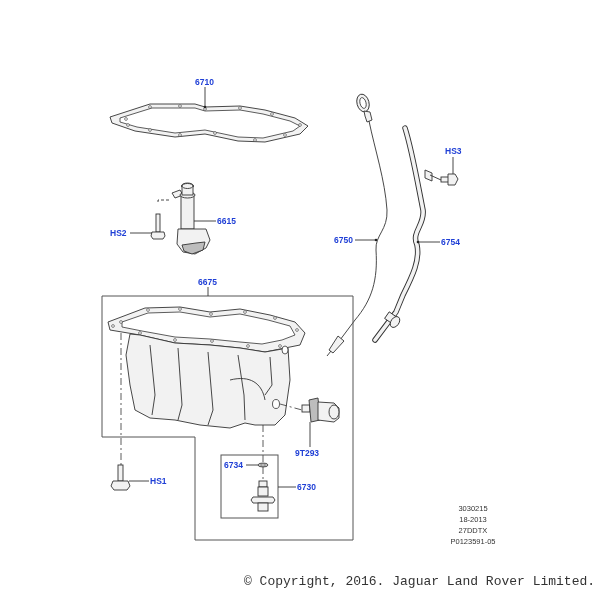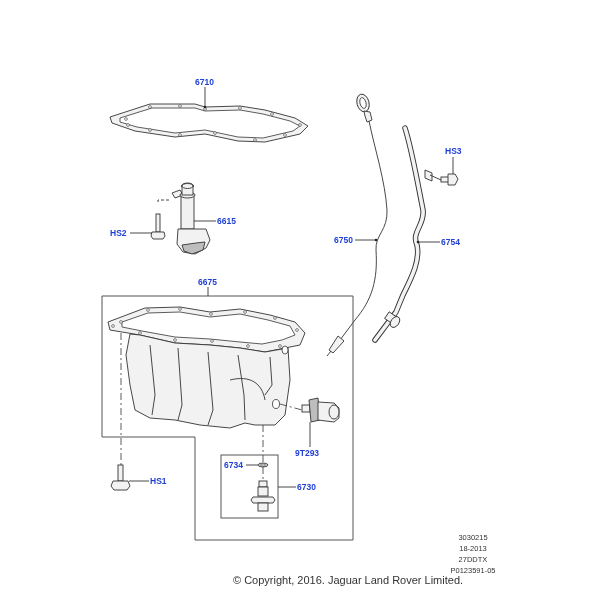--- a/index.html
+++ b/index.html
@@ -1,20 +1,20 @@
 <!DOCTYPE html>
 <html><head>
 <meta charset="utf-8">
 <style>
   html, body { margin:0; padding:0; background:#ffffff; }
   body { width:600px; height:600px; position:relative; overflow:hidden; font-family:"Liberation Sans", sans-serif; }
   svg.diagram { position:absolute; left:0; top:0; width:600px; height:600px; }
   .part-label { font-family:"Liberation Sans", sans-serif; font-weight:bold; font-size:8.5px; fill:#1f3fd6; }
   .meta { position:absolute; font-family:"Liberation Sans", sans-serif; font-size:7.5px; color:#333; line-height:11px; text-align:center; }
-  .copyright { position:absolute; left:233px; top:574px; font-family:Liberation Sans, sans-serif; font-size:11px; color:#333; white-space:nowrap; }
+  .copyright { position:absolute; left:244px; top:574px; font-family:Liberation Mono, monospace; font-size:13px; color:#333; white-space:nowrap; }
   .ln { stroke:#333; stroke-width:0.9; fill:none; }
   .part { stroke:#333; stroke-width:0.9; fill:#f2f2f2; }
   .part-dark { stroke:#333; stroke-width:0.9; fill:#bdbdbd; }
   .dash { stroke:#333; stroke-width:0.8; fill:none; stroke-dasharray:7 3 2 3; }
   .box { stroke:#555; stroke-width:1; fill:none; }
 </style>
 </head>
 <body>
 
 <svg class="diagram" viewBox="0 0 600 600" xmlns="http://www.w3.org/2000/svg">
@@ -159,20 +159,20 @@
   <g>
     <rect class="part" x="259" y="481" width="8" height="6"></rect>
     <rect class="part" x="258" y="487" width="10" height="9"></rect>
     <path class="part" d="M253,497 L273,497 L275,500 L273,503 L253,503 L251,500 Z"></path>
     <rect class="part" x="258" y="503" width="10" height="8"></rect>
   </g>
   <line class="ln" x1="278" y1="487" x2="296" y2="487"></line>
   <text class="part-label" x="297" y="490">6730</text>
 </svg>
 
-<div class="meta" style="left:428px; top:532px; width:90px;">
+<div class="meta" style="left:428px; top:503px; width:90px;">
   <div>3030215</div>
   <div>18-2013</div>
   <div>27DDTX</div>
   <div>P0123591-05</div>
 </div>
 
 <div class="copyright">© Copyright, 2016. Jaguar Land Rover Limited.</div>
 
 </body></html>

